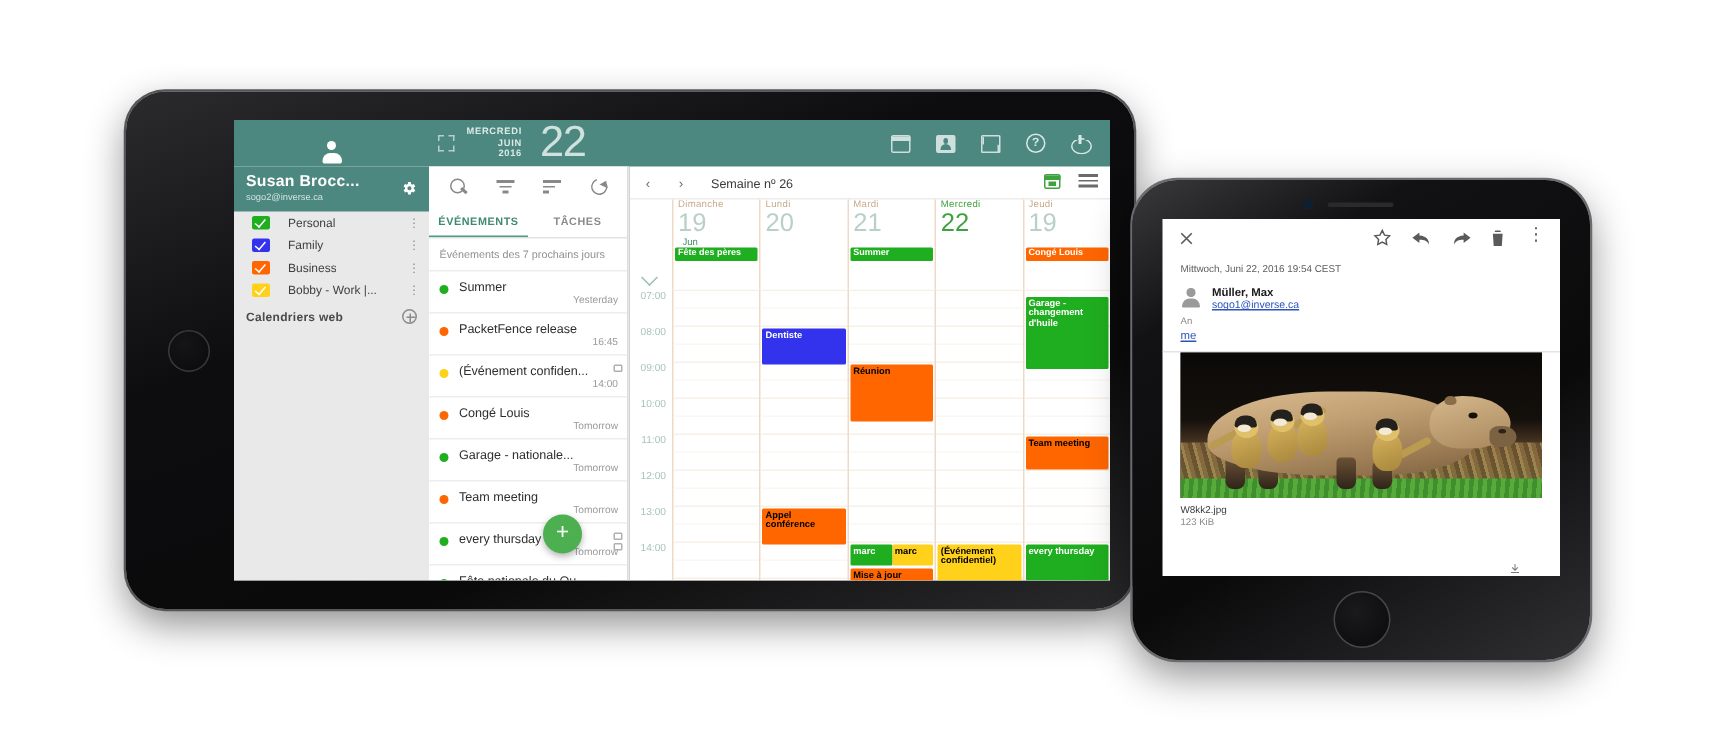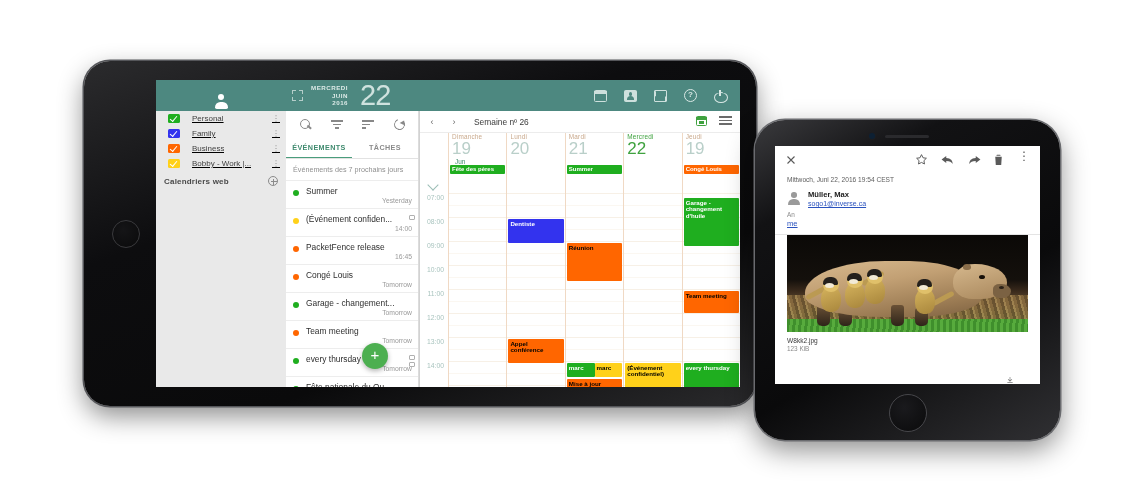--- a/index.html
+++ b/index.html
@@ -90,21 +90,21 @@
   .sb-mail { font-size:6.2px; color:#cfe2de; margin-top:1px; }
   .gear { position:absolute; right:8px; top:9px; width:11px;height:11px; }
   .gear svg { display:block; }
   .sb-section { display:flex; align-items:center; padding:5px 8px 4px 8px; }
   .sb-section span { font-size:8px; font-weight:700; color:#4a4a4a; letter-spacing:.2px;}
   .plus-circ { margin-left:auto; width:10px;height:10px;border-radius:50%;
     border:1px solid #8b8b8b; position:relative; }
   .plus-circ::before,.plus-circ::after{content:"";position:absolute;background:#8b8b8b;}
   .plus-circ::before{left:2px;top:3.8px;width:5.8px;height:1px;}
   .plus-circ::after{left:3.9px;top:2px;width:1px;height:5.8px;}
-  .cal-row { display:flex; align-items:center; padding:3px 8px 3px 12px;text-decoration:underline; }
+  .cal-row { display:flex; align-items:center; padding:3px 8px 3px 12px; }
   .cal-box { width:12px;height:9px;border-radius:1.5px; position:relative; flex:none;}
   .cal-box::after { content:""; position:absolute; left:2px; top:1.5px;
     width:6px; height:3px; border-left:1.6px solid #fff; border-bottom:1.6px solid #fff;
     transform:rotate(-50deg); }
   .cal-name { font-size:8px; color:#3f3f3f; margin-left:12px; white-space:nowrap;
     overflow:hidden; text-overflow:ellipsis; }
   .dots { margin-left:auto; color:#8b8b8b; font-size:8px; line-height:6px;
     letter-spacing:0; width:6px; text-align:center;}
   .sb-spacer { flex:1; }
   .sb-filter { height:24px; background:#9f9f9f; display:flex; align-items:center;
@@ -315,20 +315,29 @@
           <div class="ic ic-contacts"></div>
           <div class="ic ic-mail"></div>
           <div class="ic-help">?</div>
           <div class="ic-power"></div>
         </div>
       </div>
 
       <div class="sogo-body">
 
         <div class="sidebar">
+          <div class="sb-user">
+            <div class="sb-name">Susan Brocc...</div>
+            <div class="sb-mail">sogo2@inverse.ca</div>
+            <div class="gear">
+              <svg width="11" height="11" viewBox="0 0 24 24" fill="#ffffff">
+                <path d="M19.4 13a7.8 7.8 0 000-2l2.1-1.6-2-3.5-2.5 1a7.7 7.7 0 00-1.7-1L15 3H11l-.3 2.9a7.7 7.7 0 00-1.7 1l-2.5-1-2 3.5L6.6 11a7.8 7.8 0 000 2l-2.1 1.6 2 3.5 2.5-1c.5.4 1.1.8 1.7 1L11 21h4l.3-2.9c.6-.2 1.2-.6 1.7-1l2.5 1 2-3.5zM13 15a3 3 0 110-6 3 3 0 010 6z"></path>
+              </svg>
+            </div>
+          </div>
           <div id="sb-sections">
               <div class="cal-row">
                 <span class="cal-box" style="background:#1fae1f"></span>
                 <span class="cal-name">Personal</span>
                 <span class="dots">⋮</span>
               </div>
               <div class="cal-row">
                 <span class="cal-box" style="background:#3333ee"></span>
                 <span class="cal-name">Family</span>
                 <span class="dots">⋮</span>
@@ -373,47 +382,47 @@
           <div class="ev-sub">Événements des 7 prochains jours</div>
           <div class="ev-list" id="ev-list">
               <div class="ev-item">
                 <span class="ev-dot" style="background:#1fae1f"></span>
                 <div class="ev-txt">
                   <div class="ev-title">Summer</div>
                   <div class="ev-when">Yesterday</div>
                 </div>
               </div>
               <div class="ev-item">
+                <span class="ev-dot" style="background:#ff6600"></span>
+                <div class="ev-txt">
+                  <div class="ev-title">PacketFence release</div>
+                  <div class="ev-when">16:45</div>
+                </div>
+              </div>
+              <div class="ev-item">
                 <span class="ev-dot" style="background:#ffd11a"></span>
                 <div class="ev-txt">
                   <div class="ev-title">(Événement confiden...</div>
                   <div class="ev-when">14:00</div>
                 </div>
                 <div class="ev-badges">
                   <span class="mini-ic"></span>
-                </div>
-              </div>
-              <div class="ev-item">
-                <span class="ev-dot" style="background:#ff6600"></span>
-                <div class="ev-txt">
-                  <div class="ev-title">PacketFence release</div>
-                  <div class="ev-when">16:45</div>
                 </div>
               </div>
               <div class="ev-item">
                 <span class="ev-dot" style="background:#ff6600"></span>
                 <div class="ev-txt">
                   <div class="ev-title">Congé Louis</div>
                   <div class="ev-when">Tomorrow</div>
                 </div>
               </div>
               <div class="ev-item">
                 <span class="ev-dot" style="background:#1fae1f"></span>
                 <div class="ev-txt">
-                  <div class="ev-title">Garage - changement...</div>
+                  <div class="ev-title">Garage - nationale...</div>
                   <div class="ev-when">Tomorrow</div>
                 </div>
               </div>
               <div class="ev-item">
                 <span class="ev-dot" style="background:#ff6600"></span>
                 <div class="ev-txt">
                   <div class="ev-title">Team meeting</div>
                   <div class="ev-when">Tomorrow</div>
                 </div>
               </div>

